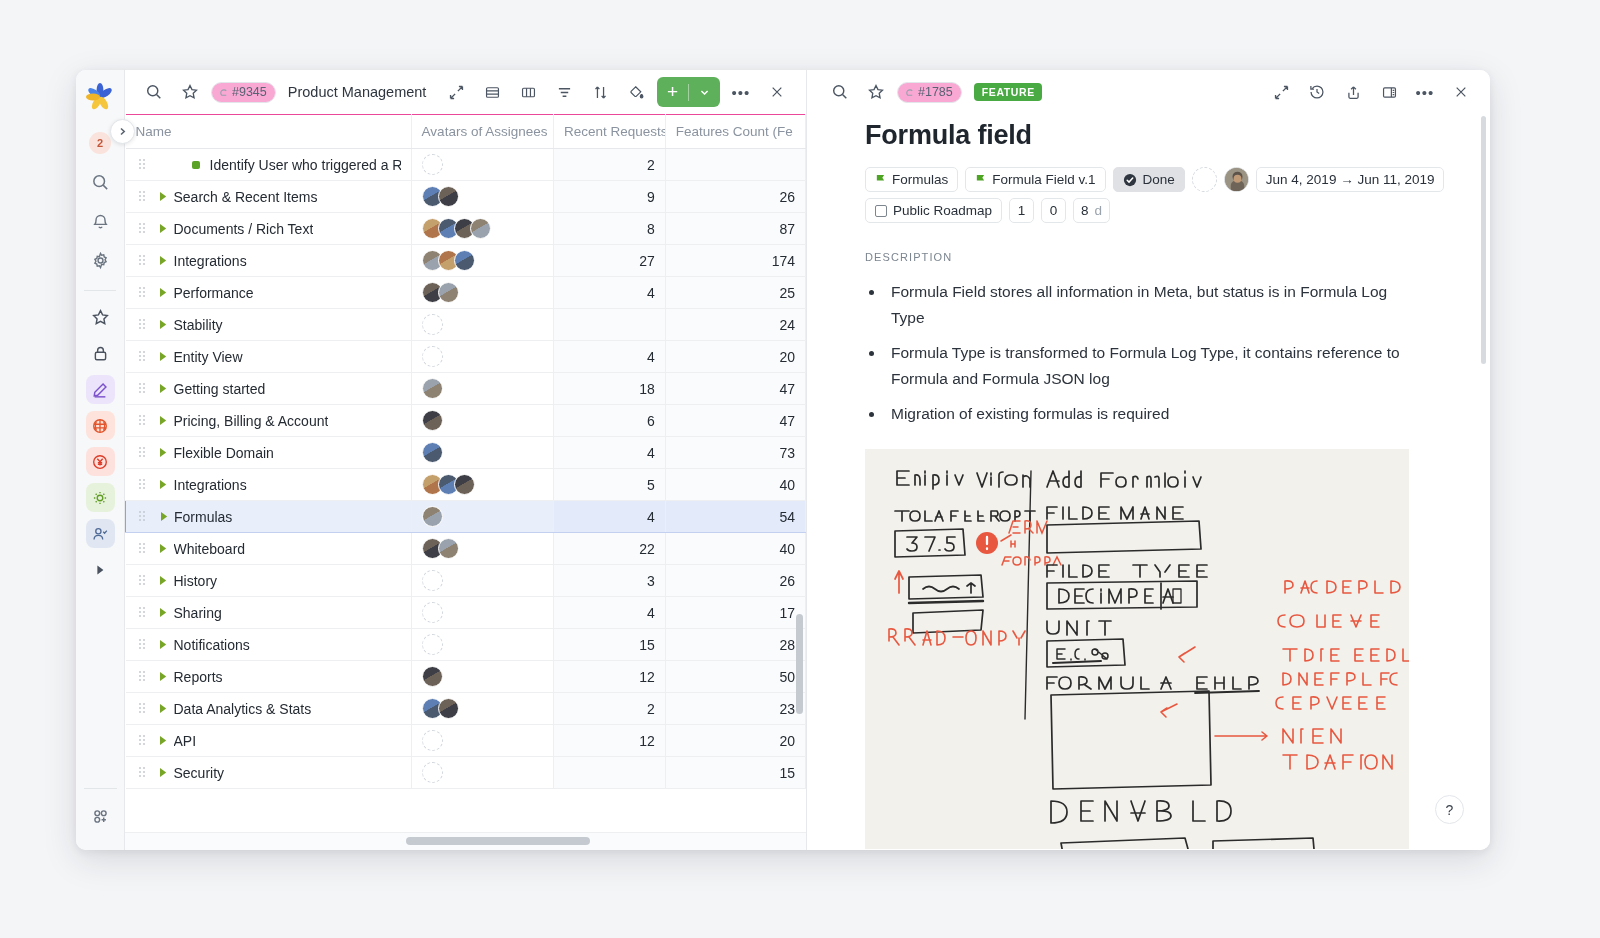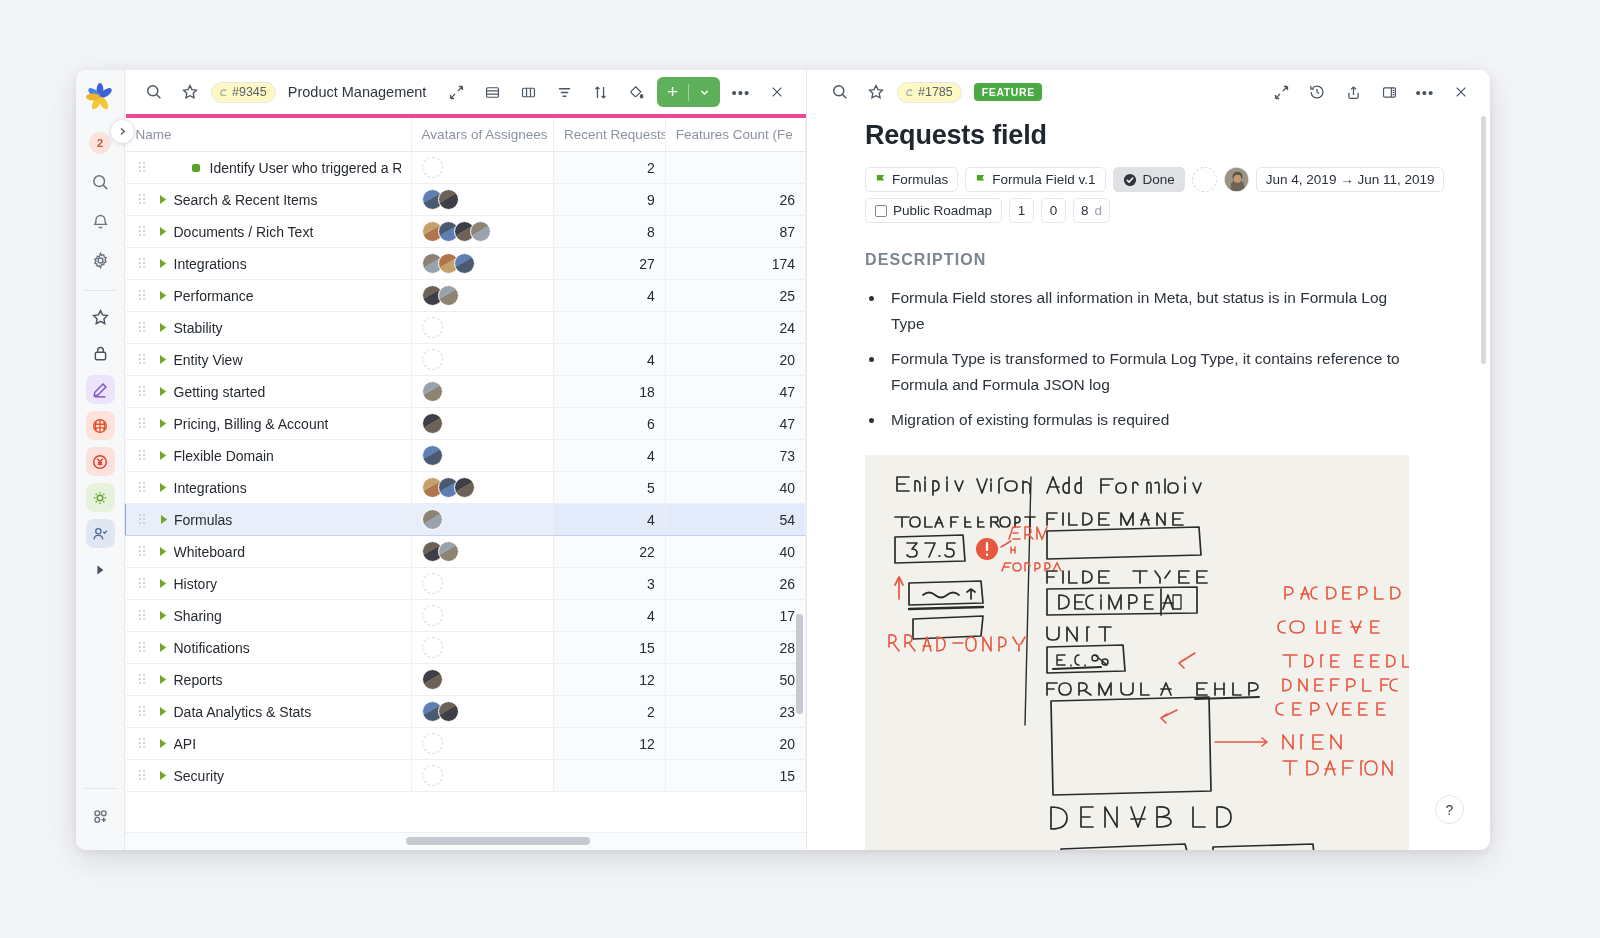--- a/index.html
+++ b/index.html
@@ -88,21 +88,21 @@
   .bar-icon {
     width: 30px; height: 30px; border-radius: 6px;
     display: flex; align-items: center; justify-content: center;
     color: #4c5663;
   }
   .chip-id {
     display: inline-flex; align-items: center; gap: 3px;
     border: 1px solid #e3e6ea; border-radius: 13px;
     height: 21px; padding: 0 8px 0 6px;
     font-size: 12.5px; color: #586272;
-    background: #fef9c3; white-space: nowrap;
+    background: #f9a8d4; white-space: nowrap;
   }
   .bar-title {
     font-size: 14.5px; color: #2f3640; margin-left: 6px; white-space: nowrap;
   }
   .bar-spacer { flex: 1 1 auto; }
   .badge-feature {
     background: #49a942; color: #fff;
     font-size: 10.5px; font-weight: 700; letter-spacing: .6px;
     border-radius: 4px; padding: 3px 7px 3px 8px;
     margin-left: 6px;
@@ -123,21 +123,21 @@
     letter-spacing: -0.2px;
     flex: 0 0 auto;
   }
 
   
   .table-wrap { flex: 1 1 auto; overflow: hidden; position: relative; }
   .tbl { width: 100%; border-collapse: collapse; table-layout: fixed; }
   .tbl th {
     font-weight: 400; font-size: 13.5px; color: #8a939f;
     text-align: left; padding: 9px 10px;
-    border-bottom: 1px solid #e6e8eb; border-top: 4px solid #ec4899;
+    border-bottom: 1px solid #e6e8eb; border-top: 1px solid #ec4899;
     border-right: 1px solid #edeff1;
     background: #fff; white-space: nowrap; overflow: hidden;
   }
   .tbl td {
     font-size: 14px; color: #252b33;
     padding: 0 10px; height: 31px;
     border-bottom: 1px solid #edeff1;
     border-right: 1px solid #edeff1;
     white-space: nowrap; overflow: hidden;
   }
@@ -199,21 +199,21 @@
   .mchip-avatar {
     width: 25px; height: 25px; border-radius: 50%;
     background: #8e8a7e; overflow: hidden; border: 1px solid #e4e7ea;
   }
   .mchip-num { min-width: 25px; justify-content: center; padding: 0 7px; }
   .mchip-d .unit { color: #9aa2ac; }
   .chk-box { width: 12px; height: 12px; border: 1.5px solid #7d858f; border-radius: 2px; flex: 0 0 12px; }
 
   .desc-label {
     padding: 28px 0 0 58px;
-    font-size: 16px; letter-spacing: 1.1px; color: #7c858f; font-weight: 700;
+    font-size: 11px; letter-spacing: 1.1px; color: #7c858f; font-weight: 400;
   }
   .desc-list { padding: 16px 80px 0 78px; }
   .desc-list li {
     font-size: 15.5px; line-height: 26px; color: #2c333c;
     margin-bottom: 9px; padding-left: 6px;
   }
 
   .sketch {
     margin: 22px 0 0 58px;
     width: 544px; height: 400px;
@@ -1035,21 +1035,21 @@
       </div>
       <div class="bar-icon" style="font-size:15px;letter-spacing:1px;">•••</div>
       <div class="bar-icon">
         <svg width="16" height="16" viewBox="0 0 20 20" fill="none" stroke="currentColor" stroke-width="1.5">
             <path d="M4.6 4.6l10.8 10.8M15.4 4.6L4.6 15.4"></path>
           </svg>
       </div>
     </div>
 
     <div class="detail-body">
-      <div class="detail-title">Requests field</div>
+      <div class="detail-title">Formula field</div>
 
       <div class="meta-rows">
         <div class="meta-row">
           <div class="mchip">
             <svg class="flag" viewBox="0 0 12 12">
                 <path d="M2 1.2h8l-2 3 2 3H2z" fill="#4ea524"></path>
               </svg>
             <span>Formulas</span>
           </div>
           <div class="mchip">

